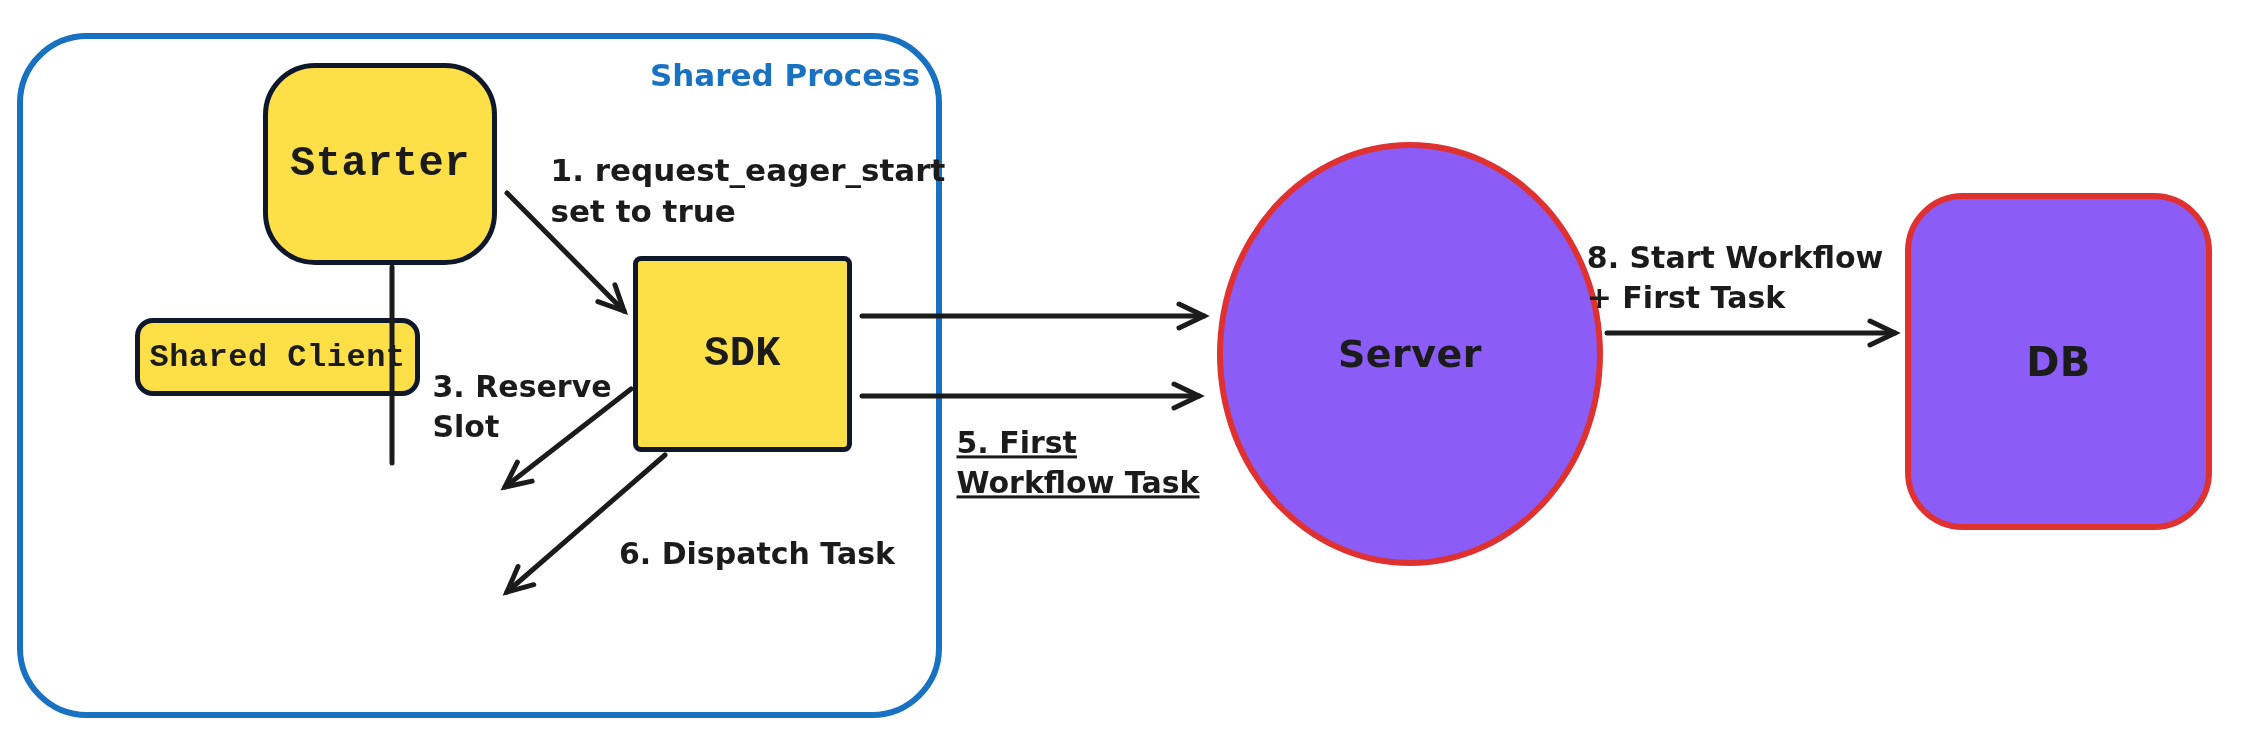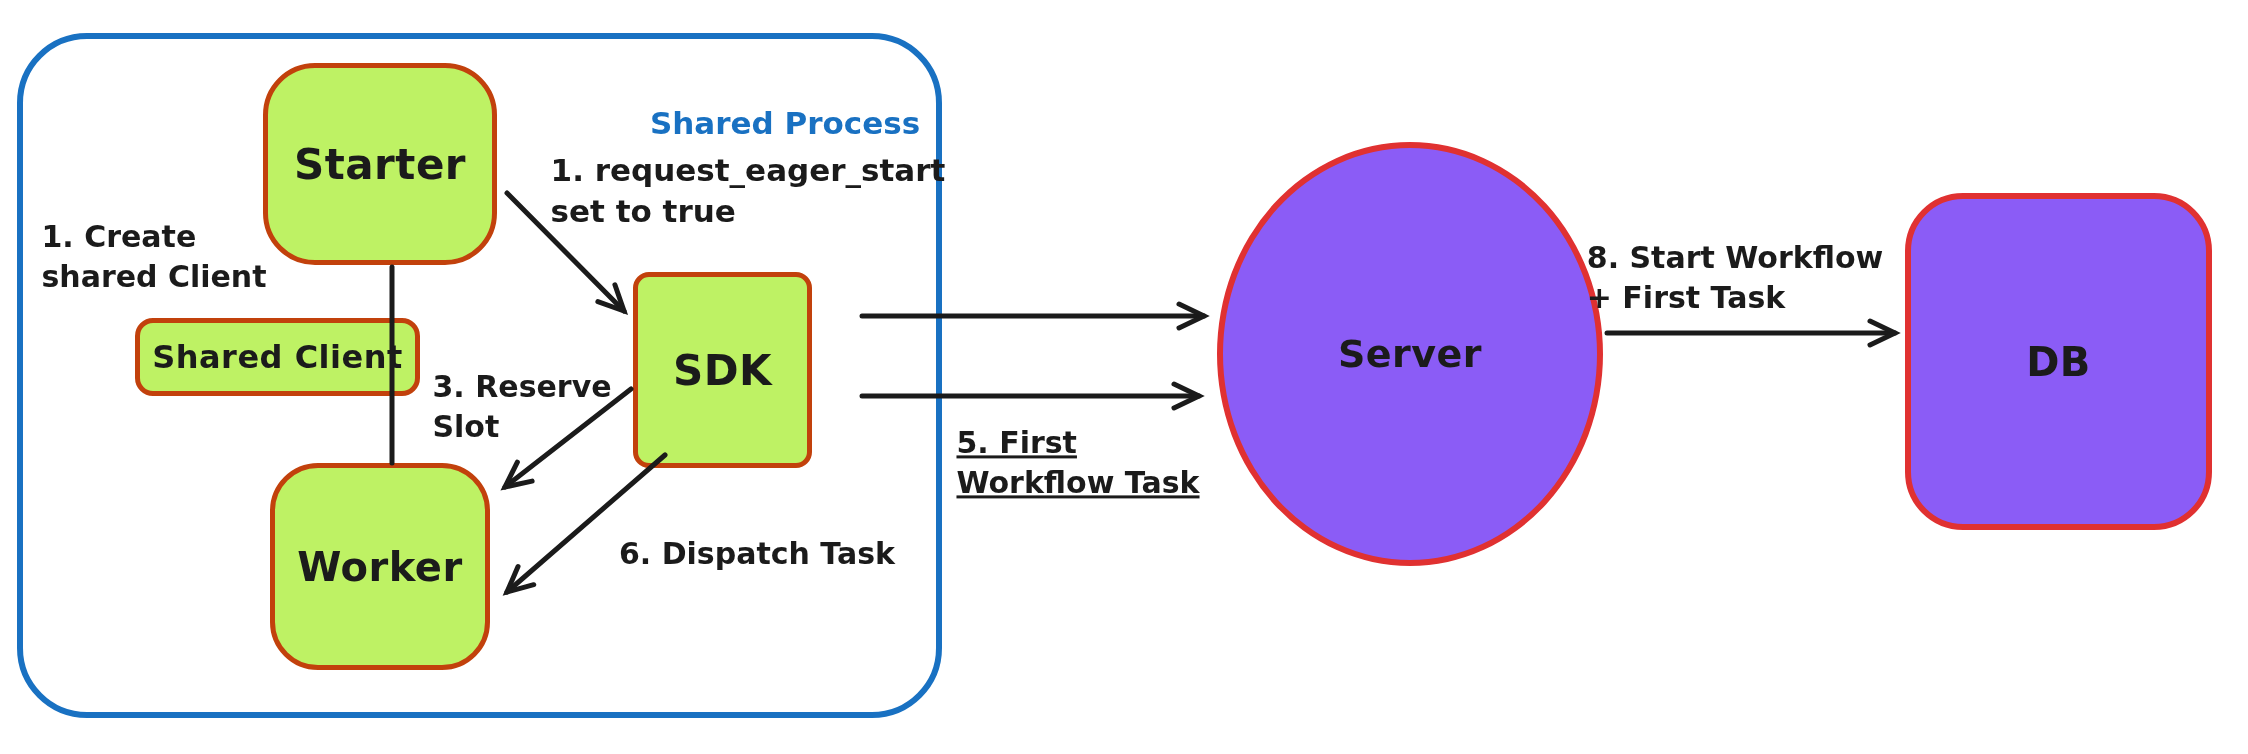--- a/index.html
+++ b/index.html
@@ -18,22 +18,23 @@
   }
   .node {
     position: absolute;
     box-sizing: border-box;
     display: flex;
     align-items: center;
     justify-content: center;
     text-align: center;
   }
   .blue-node {
-    background: #bef264;
-    border: 5px solid #c2410c;
+    background: #fde047;
+    border: 5px solid #0f172a;
+    font-family: Liberation Mono, monospace;
   }
   .red-node {
     background: #8b5cf6;
     border: 6px solid #e03131;
   }
   .node-label {
     font-weight: 600;
     color: #1b1b1b;
     letter-spacing: 0.5px;
   }
@@ -47,35 +48,34 @@
     background: transparent;
   }
   .process-title {
     position: absolute;
     left: 785px; top: 75px;
     transform: translate(-50%, -50%);
     color: #1971c2;
     font-size: 31px;
     font-weight: 600;
     white-space: nowrap;
-    margin-top: 48px;
   }
   .annotation {
     position: absolute;
     transform: translate(-50%, -50%);
     font-size: 30px;
     font-weight: 600;
     line-height: 1.32;
     white-space: pre-line;
     color: #1b1b1b;
   }
   #starter   { left: 263px;  top: 63px;  width: 234px; height: 202px; border-radius: 52px; font-size: 42px; }
   #shared-client { left: 135px; top: 318px; width: 285px; height: 78px; border-radius: 18px; font-size: 32px; }
   #worker    { left: 270px;  top: 463px; width: 220px; height: 207px; border-radius: 48px; font-size: 40px; }
-  #sdk       { left: 633px;  top: 272px; width: 179px; height: 196px; border-radius: 16px; font-size: 42px; }
+  #sdk       { left: 633px;  top: 256px; width: 219px; height: 196px; border-radius: 8px; font-size: 42px; }
   #server    { left: 1217px; top: 142px; width: 386px; height: 424px; border-radius: 50%;  font-size: 38px; }
   #db        { left: 1905px; top: 193px; width: 307px; height: 337px; border-radius: 58px; font-size: 40px; }
 
   #ann-create    { left: 154px;  top: 257px; }
   #ann-request   { left: 748px;  top: 191px; font-size: 31px; }
   #ann-reserve   { left: 522px;  top: 407px; }
   #ann-dispatch  { left: 757px;  top: 554px; }
   #ann-eager     { left: 1073px; top: 272px; }
   #ann-firsttask { left: 1078px; top: 463px; text-decoration: underline; }
   #ann-startwf   { left: 1735px; top: 278px; }
@@ -101,23 +101,20 @@
   <div class="process-container"></div>
 
   <div id="starter" class="node blue-node">
     <span class="node-label">Starter</span>
   </div>
 
   <div id="shared-client" class="node blue-node">
     <span class="node-label">Shared Client</span>
   </div>
 
-  <div id="worker" class="node blue-node">
-    <span class="node-label">Worker</span>
-  </div>
 
   <div id="sdk" class="node blue-node">
     <span class="node-label">SDK</span>
   </div>
 
   <div id="server" class="node red-node">
     <span class="node-label">Server</span>
   </div>
 
   <div id="db" class="node red-node">
@@ -141,22 +138,20 @@
 
     <line x1="862" y1="316" x2="1204" y2="316" marker-end="url(#arrowhead)"></line>
 
     <line x1="862" y1="396" x2="1199" y2="396" marker-end="url(#arrowhead)"></line>
 
     <line x1="1607" y1="333" x2="1895" y2="333" marker-end="url(#arrowhead)"></line>
   </svg>
 
   <div class="process-title">Shared Process</div>
 
-  <div id="ann-create" class="annotation">1. Create
-shared Client</div>
 
   <div id="ann-request" class="annotation">1. request_eager_start
 set to true</div>
 
   <div id="ann-reserve" class="annotation">3. Reserve
 Slot</div>
 
   <div id="ann-dispatch" class="annotation">6. Dispatch Task</div>
 
 

